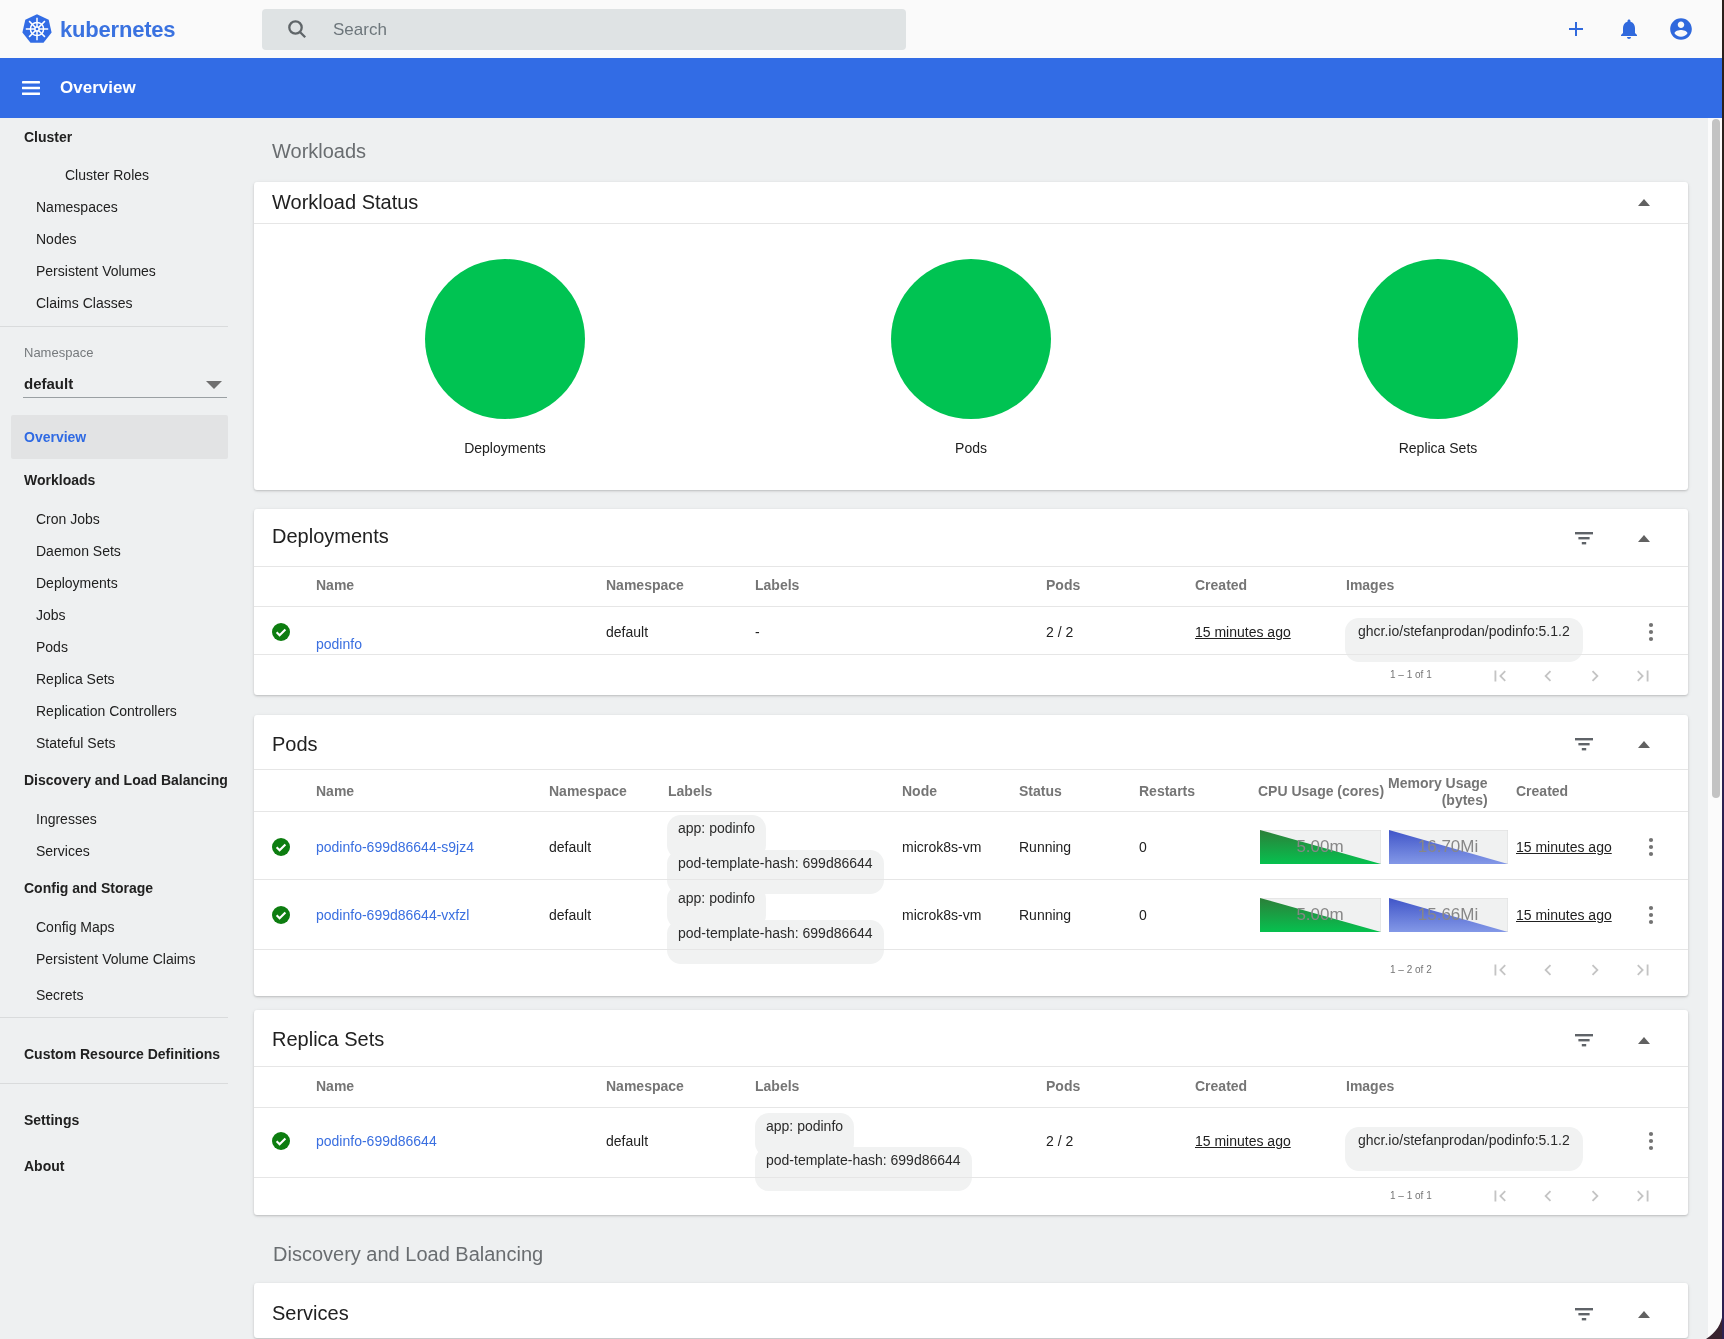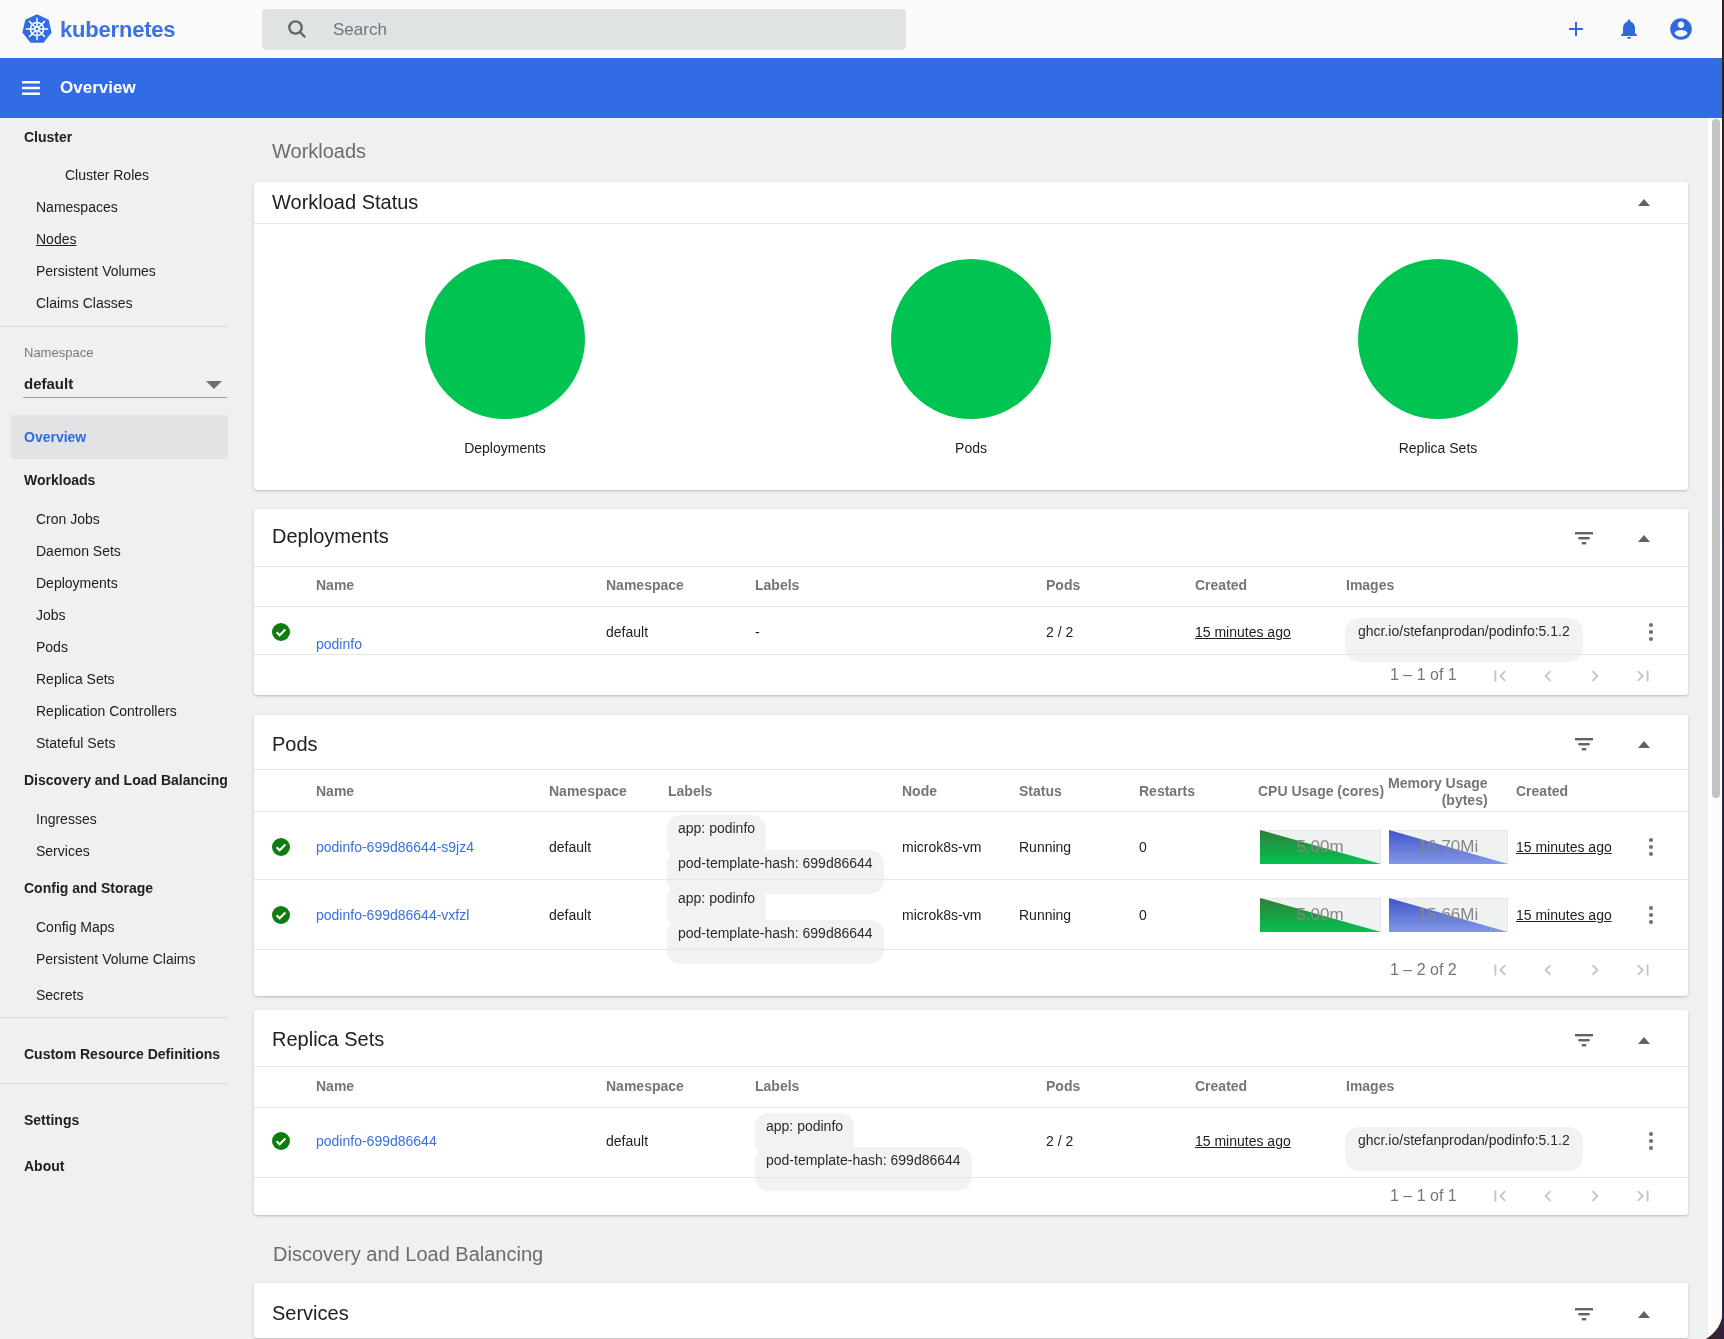--- a/index.html
+++ b/index.html
@@ -10,21 +10,21 @@
 .t15 {position:absolute; white-space:nowrap; font-size:15px; line-height:20px;}
 .t20 {position:absolute; white-space:nowrap; font-size:20px; line-height:28px;}
 .gray20 {color:#696d70;}
 .hdr {color:#757575; font-weight:bold;}
 .lnk {color:#3a6fe0;}
 .card {position:absolute; left:254px; width:1434px; background:#fff; border-radius:3px; box-shadow:0 1px 2px rgba(0,0,0,0.16), 0 1px 4px rgba(0,0,0,0.08);}
 .divl {position:absolute; left:254px; width:1434px; height:1px; background:#e6e6e6;}
 .chip {position:absolute; white-space:nowrap; background:#f1f2f2; border-radius:14px; height:44px; line-height:27px; padding:0 11px; font-size:14px; color:#2b2b2b;}
 .cen {transform:translateX(-50%);}
 .und {text-decoration:underline;}
-.pgr {position:absolute; white-space:nowrap; font-size:16px; line-height:20px; color:#757575;}
+.pgr {position:absolute; white-space:nowrap; font-size:10px; line-height:20px; color:#757575;}
 </style>
 </head>
 <body>
 
 <div class="abs" style="left:0; top:0; width:1724px; height:58px; background:#fafafa;"></div>
 
 <svg class="abs" style="left:21px; top:13px;" width="32" height="32" viewBox="0 0 32 32">
   <polygon points="16,1.2 27.7,6.85 30.6,19.5 22.5,29.7 9.5,29.7 1.4,19.5 4.3,6.85" fill="#326ce5"></polygon>
   <g stroke="#fff" fill="none" stroke-width="1.5">
     <circle cx="16" cy="16" r="6.6"></circle>
@@ -66,21 +66,21 @@
       <rect x="0" y="0" width="18" height="2.5" rx="0.4"></rect>
       <rect x="0" y="5.7" width="18" height="2.5" rx="0.4"></rect>
       <rect x="0" y="11.4" width="18" height="2.5" rx="0.4"></rect>
     </g>
 </svg>
 <div class="abs" style="left:60px; top:77px; font-size:17px; line-height:22px; font-weight:bold; color:#fff;">Overview</div>
 
 <div class="t14" style="left:24px; top:127px; font-weight:bold;">Cluster</div>
 <div class="t14" style="left:25px; top:165px;margin-left:40px;">Cluster Roles</div>
 <div class="t14" style="left:36px; top:197px;">Namespaces</div>
-<div class="t14" style="left:36px; top:229px;text-decoration:underline;">Nodes</div>
+<div class="t14" style="left:36px; top:229px;">Nodes</div>
 <div class="t14" style="left:36px; top:261px;">Persistent Volumes</div>
 <div class="t14" style="left:36px; top:293px;">Claims Classes</div>
 <div class="abs" style="left:0; top:326px; width:228px; height:1px; background:#d9dbdc;"></div>
 <div class="abs" style="left:24px; top:345px; font-size:13px; line-height:16px; color:#75797c;">Namespace</div>
 <div class="t15" style="left:24px; top:374px; font-weight:bold;">default</div>
 <svg class="abs" style="left:206px; top:381px;" width="16" height="8" viewBox="0 0 16 8">
     <polygon points="0,0 16,0 8,8" fill="#6f6f6f"></polygon>
   </svg>
 <div class="abs" style="left:23px; top:397px; width:204px; height:1px; background:#9aa0a3;"></div>
 <div class="abs" style="left:11px; top:415px; width:217px; height:44px; background:#e2e3e4; border-radius:2px;"></div>

